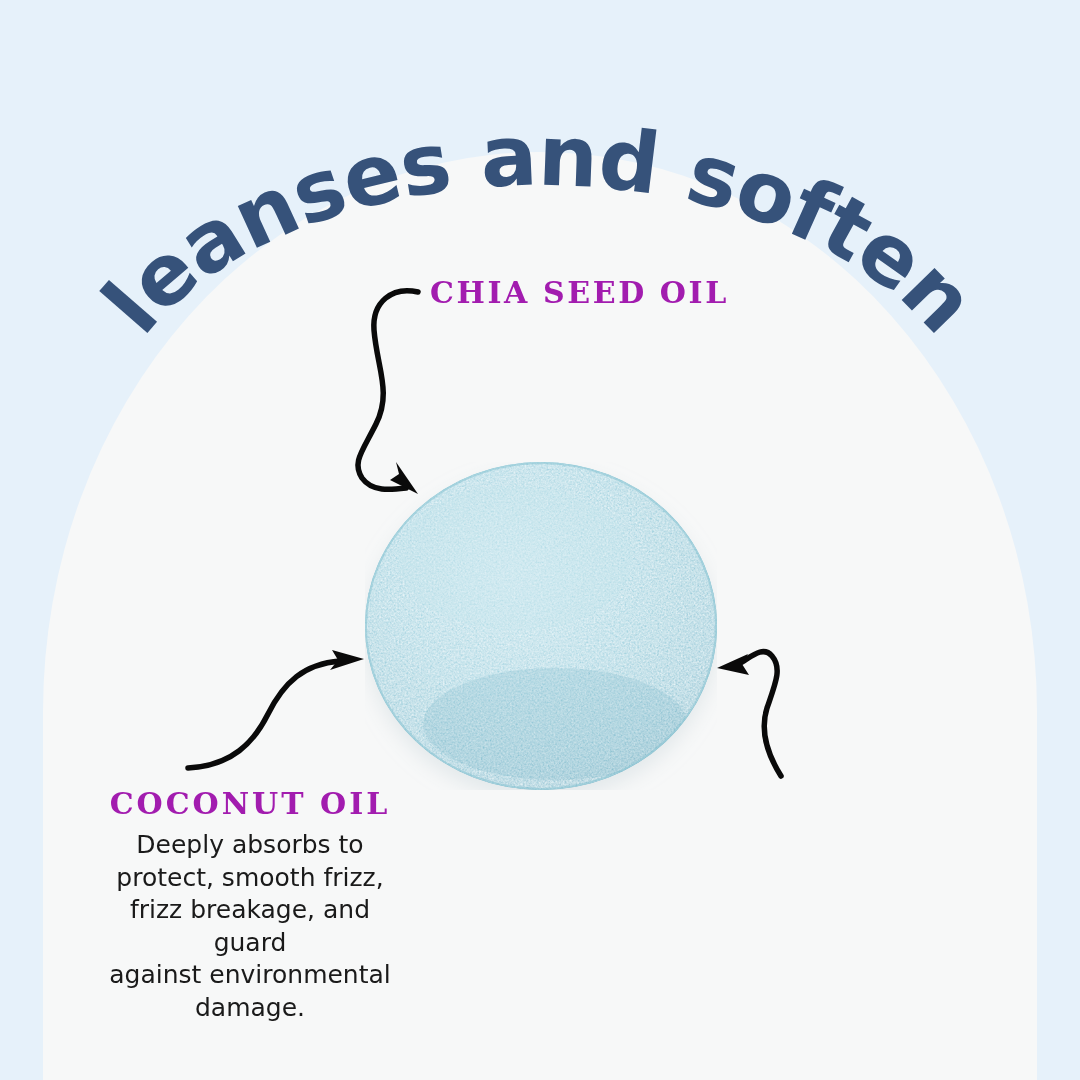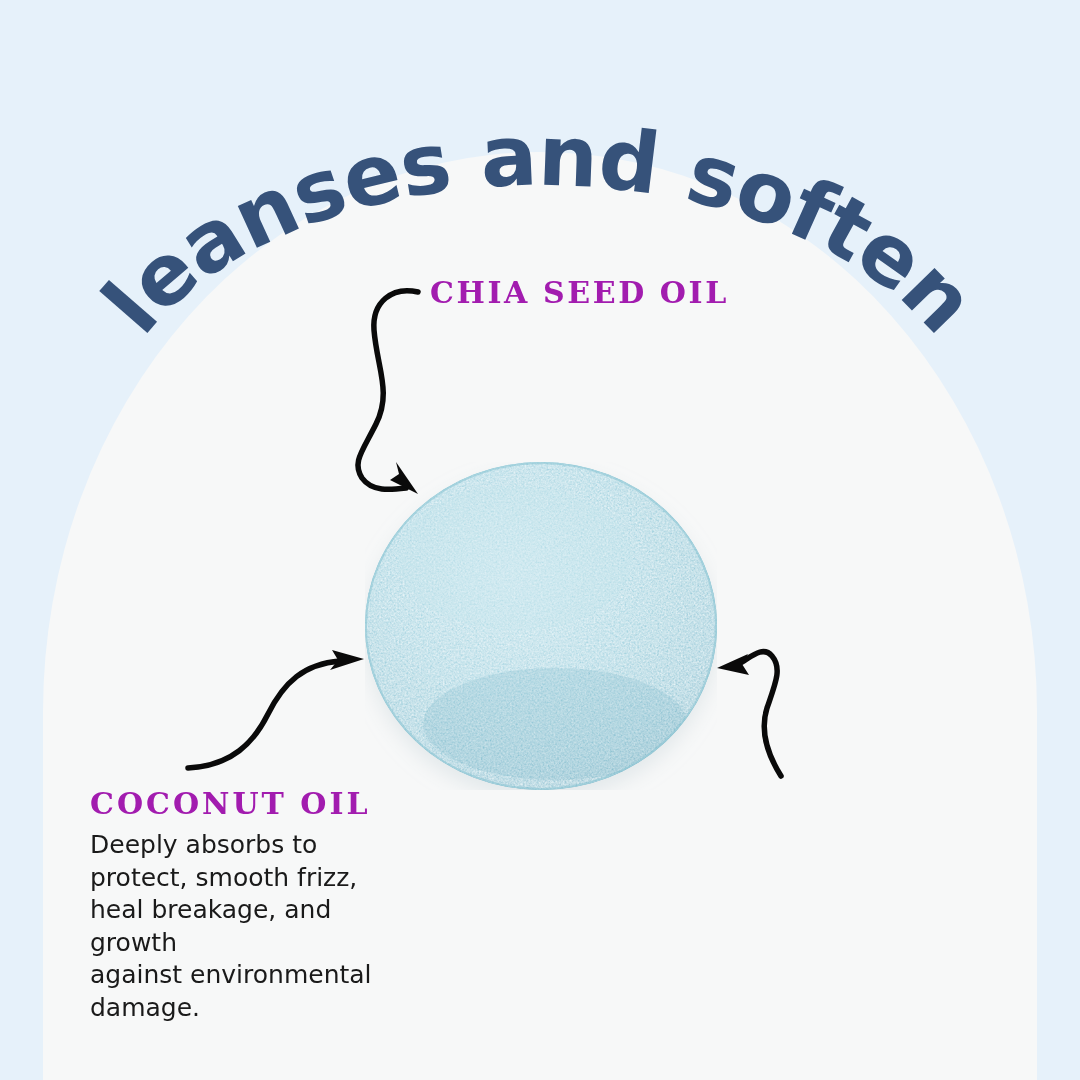--- a/index.html
+++ b/index.html
@@ -99,21 +99,21 @@
   #callout-chia {
     left: 430px;
     top: 275px;
     width: 380px;
     text-align: left;
   }
   #callout-coconut {
     left: 90px;
     top: 786px;
     width: 320px;
-    text-align: left;
+    text-align: center;
   }
   #callout-coconut .callout-title {
     letter-spacing: 3px;
   }
   #callout-panthenol {
     left: 666px;
     top: 786px;
     width: 320px;
     text-align: left;
   }
@@ -232,21 +232,21 @@
   </svg>
 
   <div class="callout" id="callout-chia">
     <p class="callout-title">CHIA SEED OIL</p>
   </div>
 
   <div class="callout" id="callout-coconut">
     <p class="callout-title">COCONUT OIL</p>
     <p class="callout-body">Deeply absorbs to
 protect, smooth frizz,
-heal breakage, and growth
+frizz breakage, and guard
 against environmental
 damage.</p>
   </div>
 
   <div class="callout" id="callout-panthenol">
   </div>
 
 </div>
 
 </body></html>

